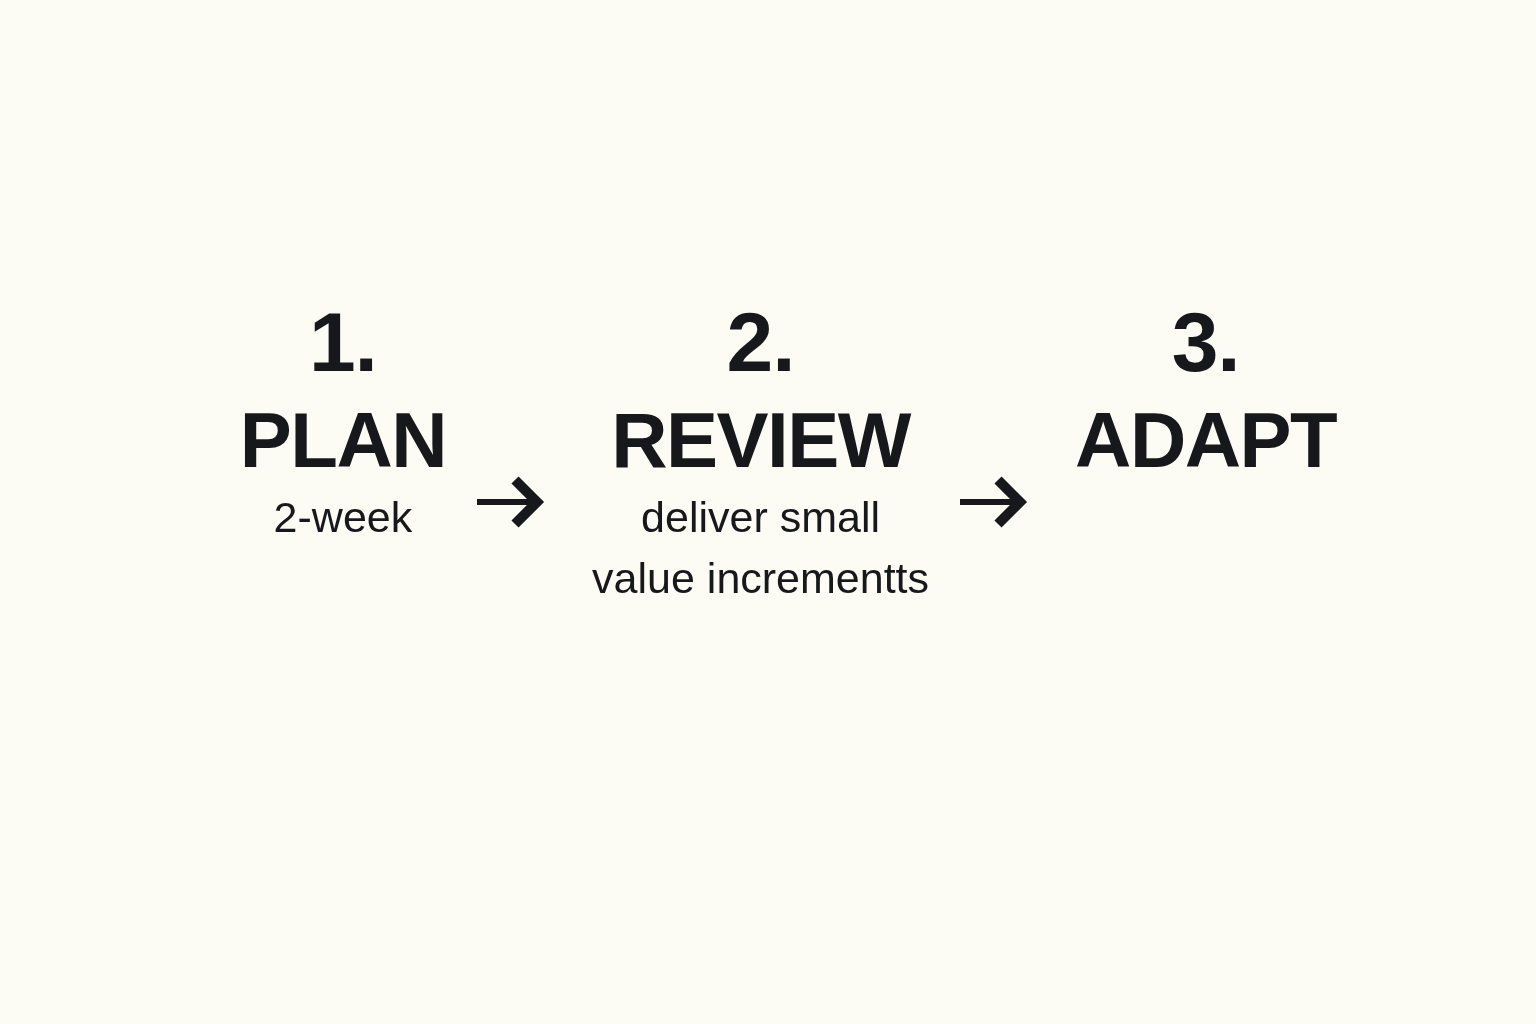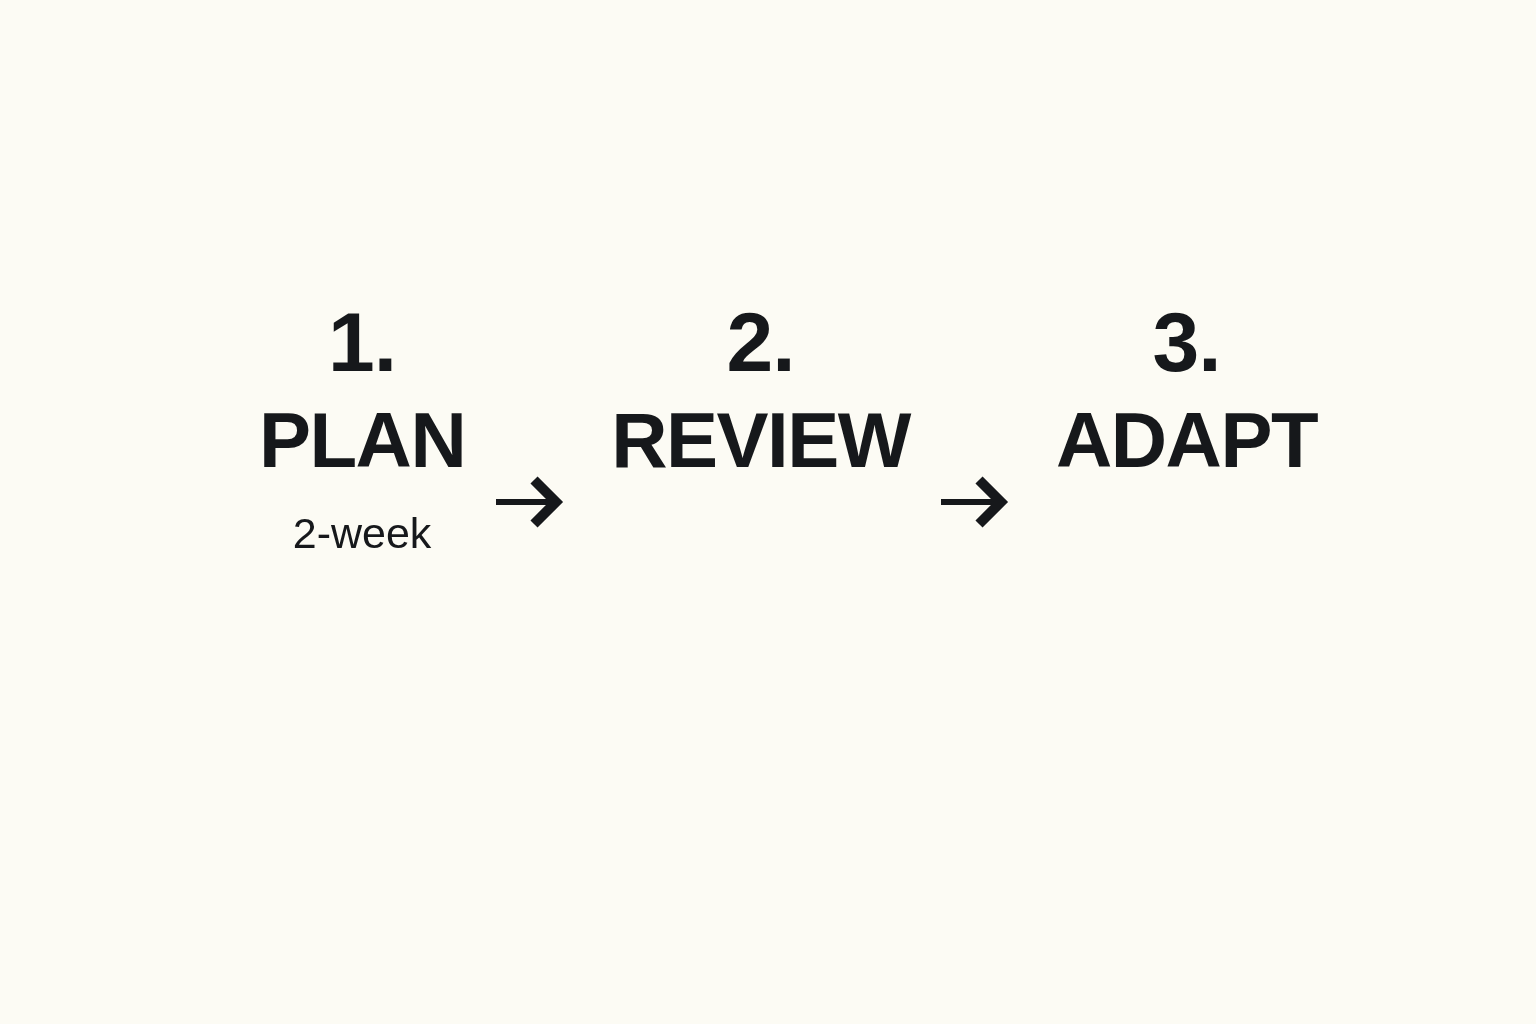--- a/index.html
+++ b/index.html
@@ -44,21 +44,21 @@
     font-weight: 700;
     line-height: 1.21;
     letter-spacing: -1.5px;
     margin-top: 9px;
     white-space: nowrap;
   }
   .step-subtitle {
     font-size: 43px;
     font-weight: 400;
     line-height: 1.42;
-    margin-top: 16px;
+    margin-top: 0;
     white-space: nowrap;
   }
   .arrow {
     margin-top: 172px;
     width: 90px;
     height: 60px;
     flex: 0 0 auto;
   }
   .arrow svg { display: block; width: 90px; height: 60px; }
   .arrow line, .arrow path { stroke: #16181B; }
@@ -84,20 +84,24 @@
         <line x1="3" y1="30" x2="60" y2="30" stroke-width="6"></line>
         <path d="M41 8 L63 30 L41 52" fill="none" stroke-width="10"></path>
       </svg>
     </div>
 
     <div class="step">
       <div class="step-number">2.</div>
       <div class="step-title">
         <div>REVIEW</div>
       </div>
+      <div class="step-subtitle">
+        <div>deliver small</div>
+        <div>value incrementts</div>
+      </div>
     </div>
 
     <div class="arrow">
       <svg viewBox="0 0 90 60" fill="none" xmlns="http://www.w3.org/2000/svg">
         <line x1="3" y1="30" x2="60" y2="30" stroke-width="6"></line>
         <path d="M41 8 L63 30 L41 52" fill="none" stroke-width="10"></path>
       </svg>
     </div>
 
     <div class="step">

